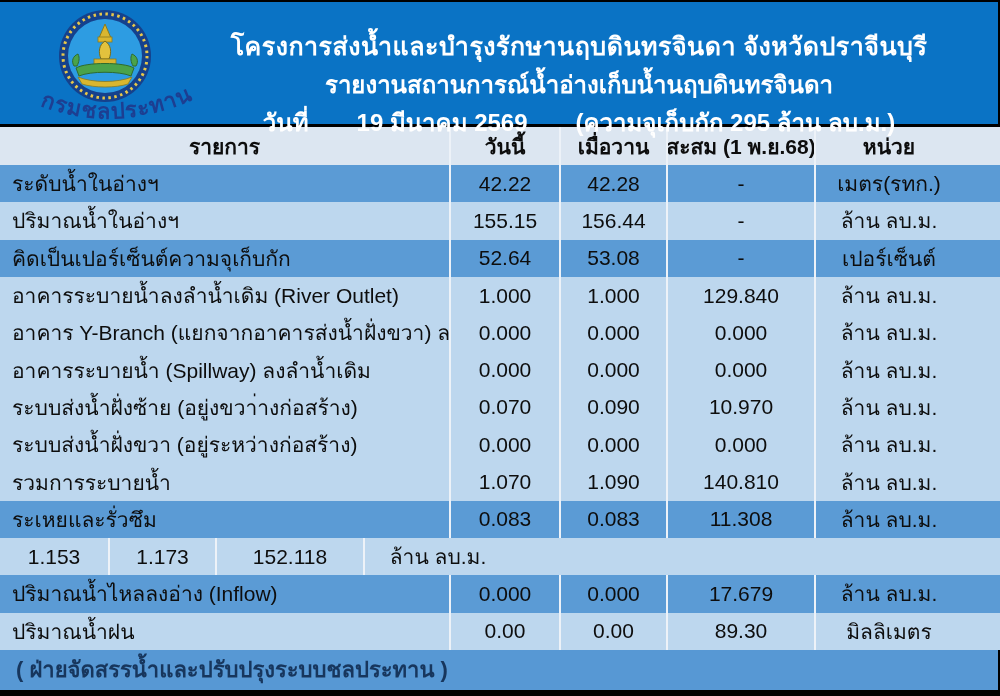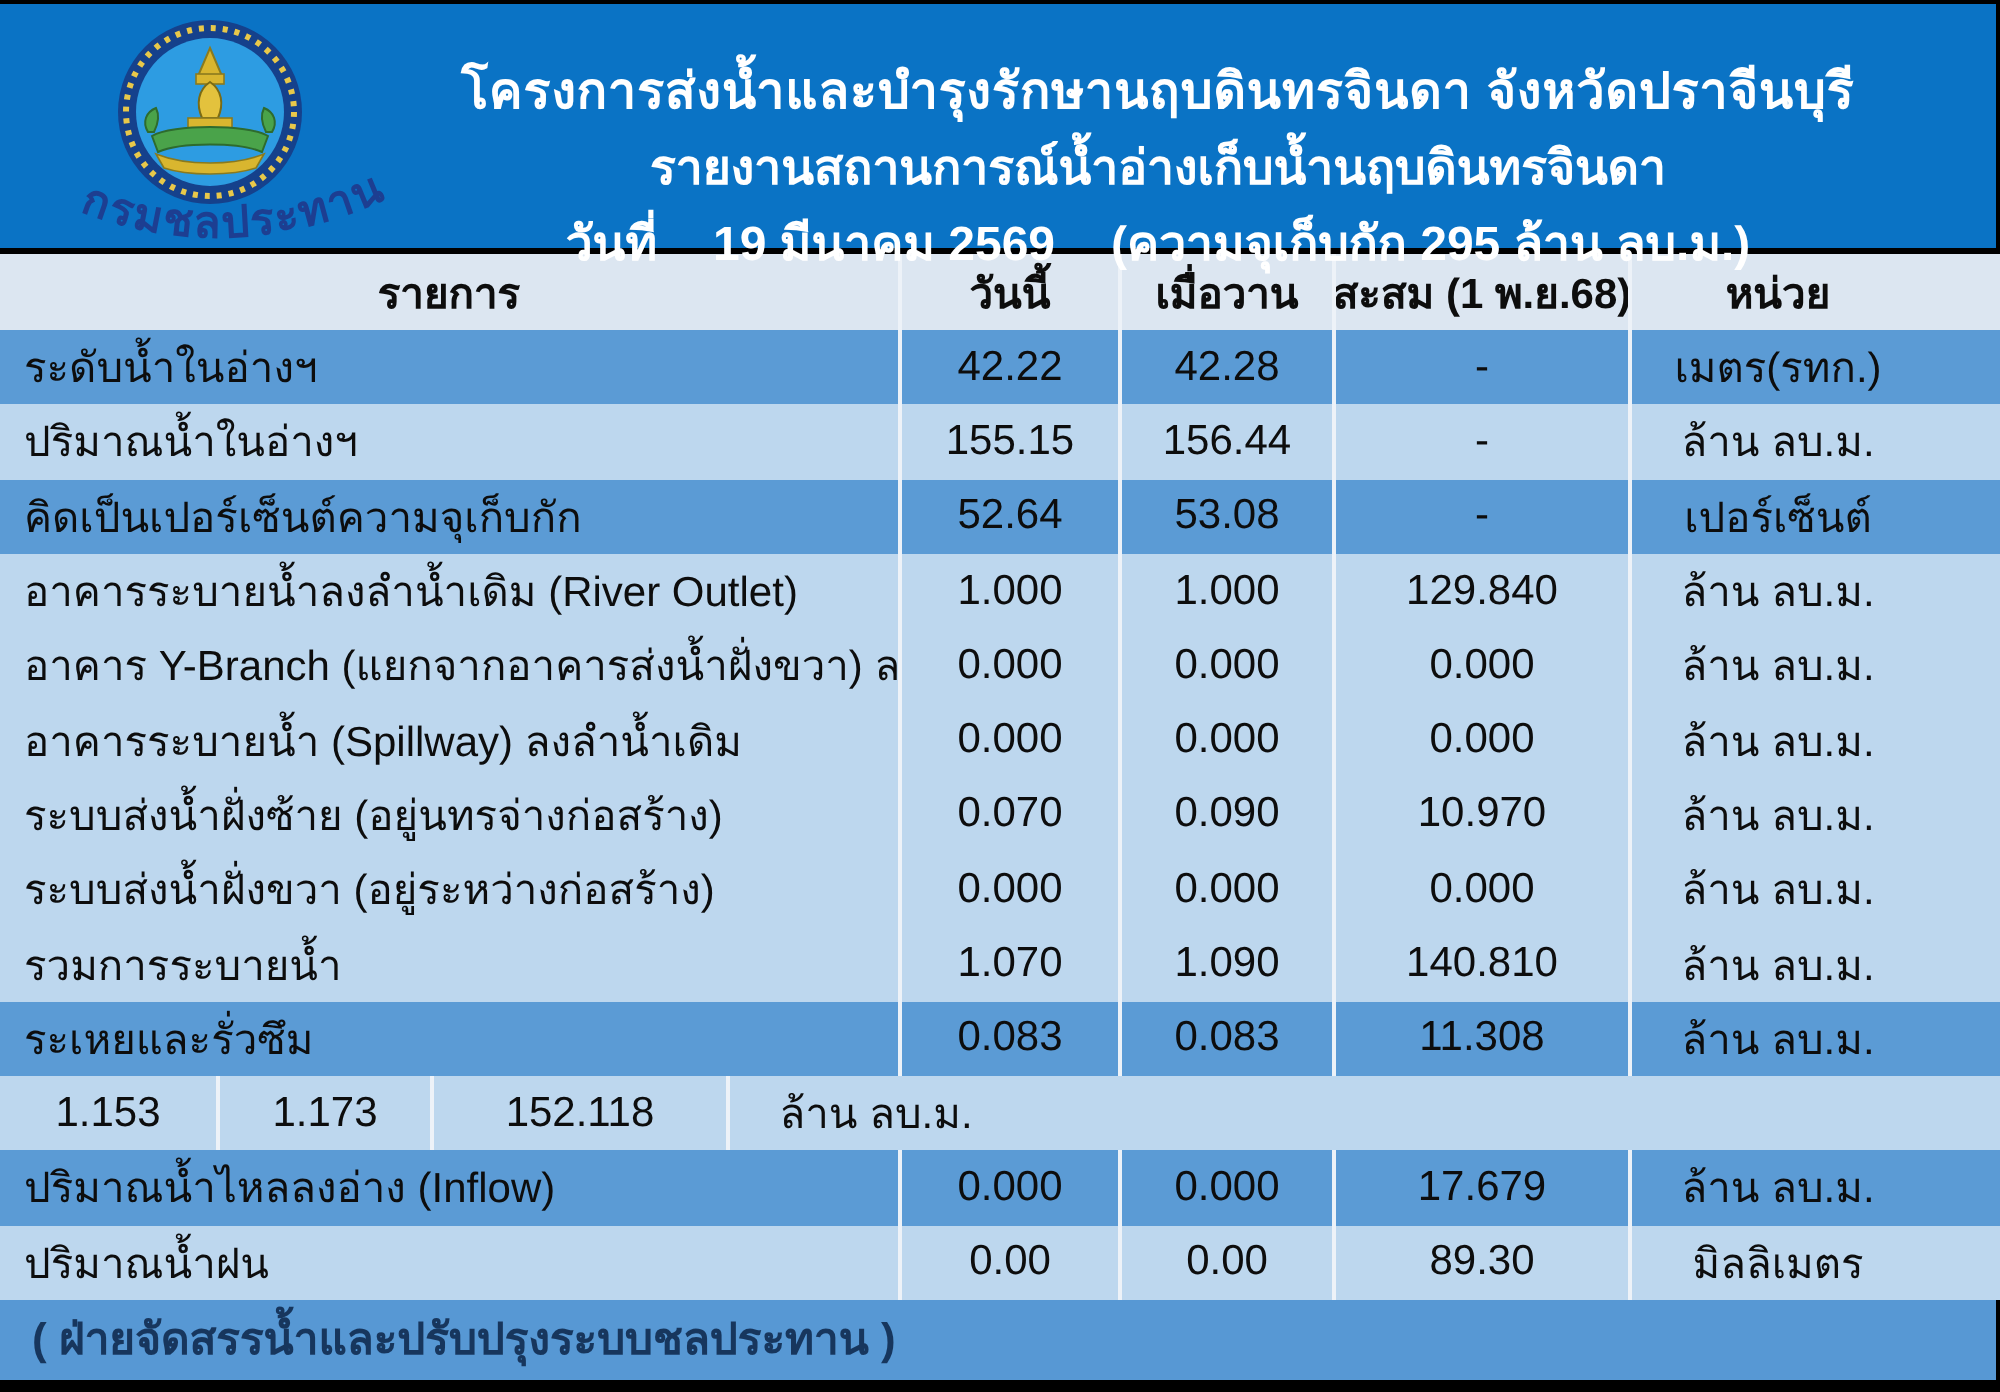--- a/index.html
+++ b/index.html
@@ -12,21 +12,21 @@
   body{font-family:"Liberation Sans","DejaVu Sans",sans-serif;background:#000;}
   .page{width:1000px;height:696px;display:flex;flex-direction:column;background:#000;}
 
   
   .topbar{height:2px;background:#000;}
   .header{height:122px;background:var(--header-bg);position:relative;border-right:2px solid #000;}
   .logo{position:absolute;left:28px;top:2px;}
   .titles{position:absolute;left:170px;right:10px;top:24px;text-align:center;color:var(--title-text);}
   .title-line1{font-size:25px;font-weight:bold;letter-spacing:.5px;line-height:40px;}
   .title-line2{font-size:24px;font-weight:bold;line-height:38px;}
-  .title-line3{font-size:24px;font-weight:bold;line-height:38px;display:flex;justify-content:center;gap:28px;}
+  .title-line3{font-size:24px;font-weight:bold;line-height:38px;display:flex;justify-content:center;gap:48px;}
   .separator{height:3px;background:#000;}
 
   
   .table{display:flex;flex-direction:column;background:var(--band-light);}
   .row{display:flex;width:1000px;}
   .header-row{height:38px;background:var(--band-header);font-weight:bold;}
   .data-row{height:37.3px;}
   .band-medium{background:var(--band-medium);}
   .band-light{background:var(--band-light);}
   .cell{display:flex;align-items:center;justify-content:center;color:var(--cell-text);
@@ -132,21 +132,21 @@
       <div class="cell c4">ล้าน ลบ.ม.</div>
     </div>
         <div class="row data-row band-light">
       <div class="cell c0">อาคารระบายน้ำ (Spillway) ลงลำน้ำเดิม</div>
       <div class="cell c1">0.000</div>
       <div class="cell c2">0.000</div>
       <div class="cell c3">0.000</div>
       <div class="cell c4">ล้าน ลบ.ม.</div>
     </div>
         <div class="row data-row band-light">
-      <div class="cell c0">ระบบส่งน้ำฝั่งซ้าย (อยู่นทรจ่างก่อสร้าง)</div>
+      <div class="cell c0">ระบบส่งน้ำฝั่งซ้าย (อยู่งขวา่างก่อสร้าง)</div>
       <div class="cell c1">0.070</div>
       <div class="cell c2">0.090</div>
       <div class="cell c3">10.970</div>
       <div class="cell c4">ล้าน ลบ.ม.</div>
     </div>
         <div class="row data-row band-light">
       <div class="cell c0">ระบบส่งน้ำฝั่งขวา (อยู่ระหว่างก่อสร้าง)</div>
       <div class="cell c1">0.000</div>
       <div class="cell c2">0.000</div>
       <div class="cell c3">0.000</div>

